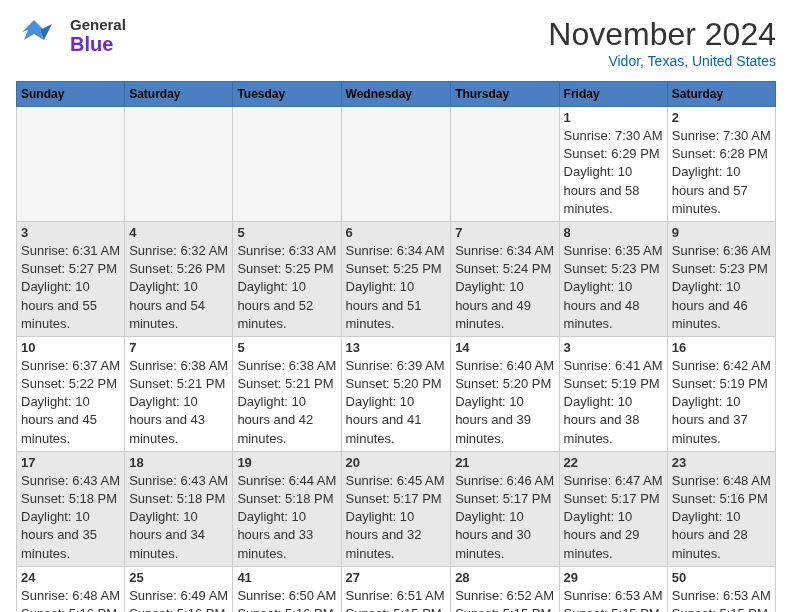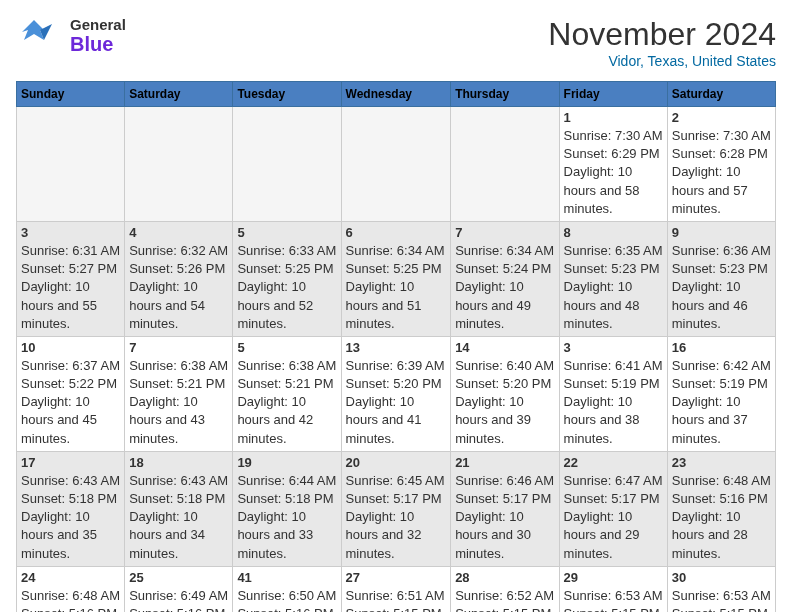--- a/index.html
+++ b/index.html
@@ -239,18 +239,18 @@
         </td>
         <td>
           <div class="day-num">28</div>
           <div class="day-info">Sunrise: 6:52 AM<br>Sunset: 5:15 PM<br>Daylight: 10 hours and 23 minutes.</div>
         </td>
         <td>
           <div class="day-num">29</div>
           <div class="day-info">Sunrise: 6:53 AM<br>Sunset: 5:15 PM<br>Daylight: 10 hours and 22 minutes.</div>
         </td>
         <td>
-          <div class="day-num">30</div>
+          <div class="day-num">50</div>
           <div class="day-info">Sunrise: 6:53 AM<br>Sunset: 5:15 PM<br>Daylight: 10 hours and 21 minutes.</div>
         </td>
       </tr>
     </tbody>
   </table>
 
 </body></html>

